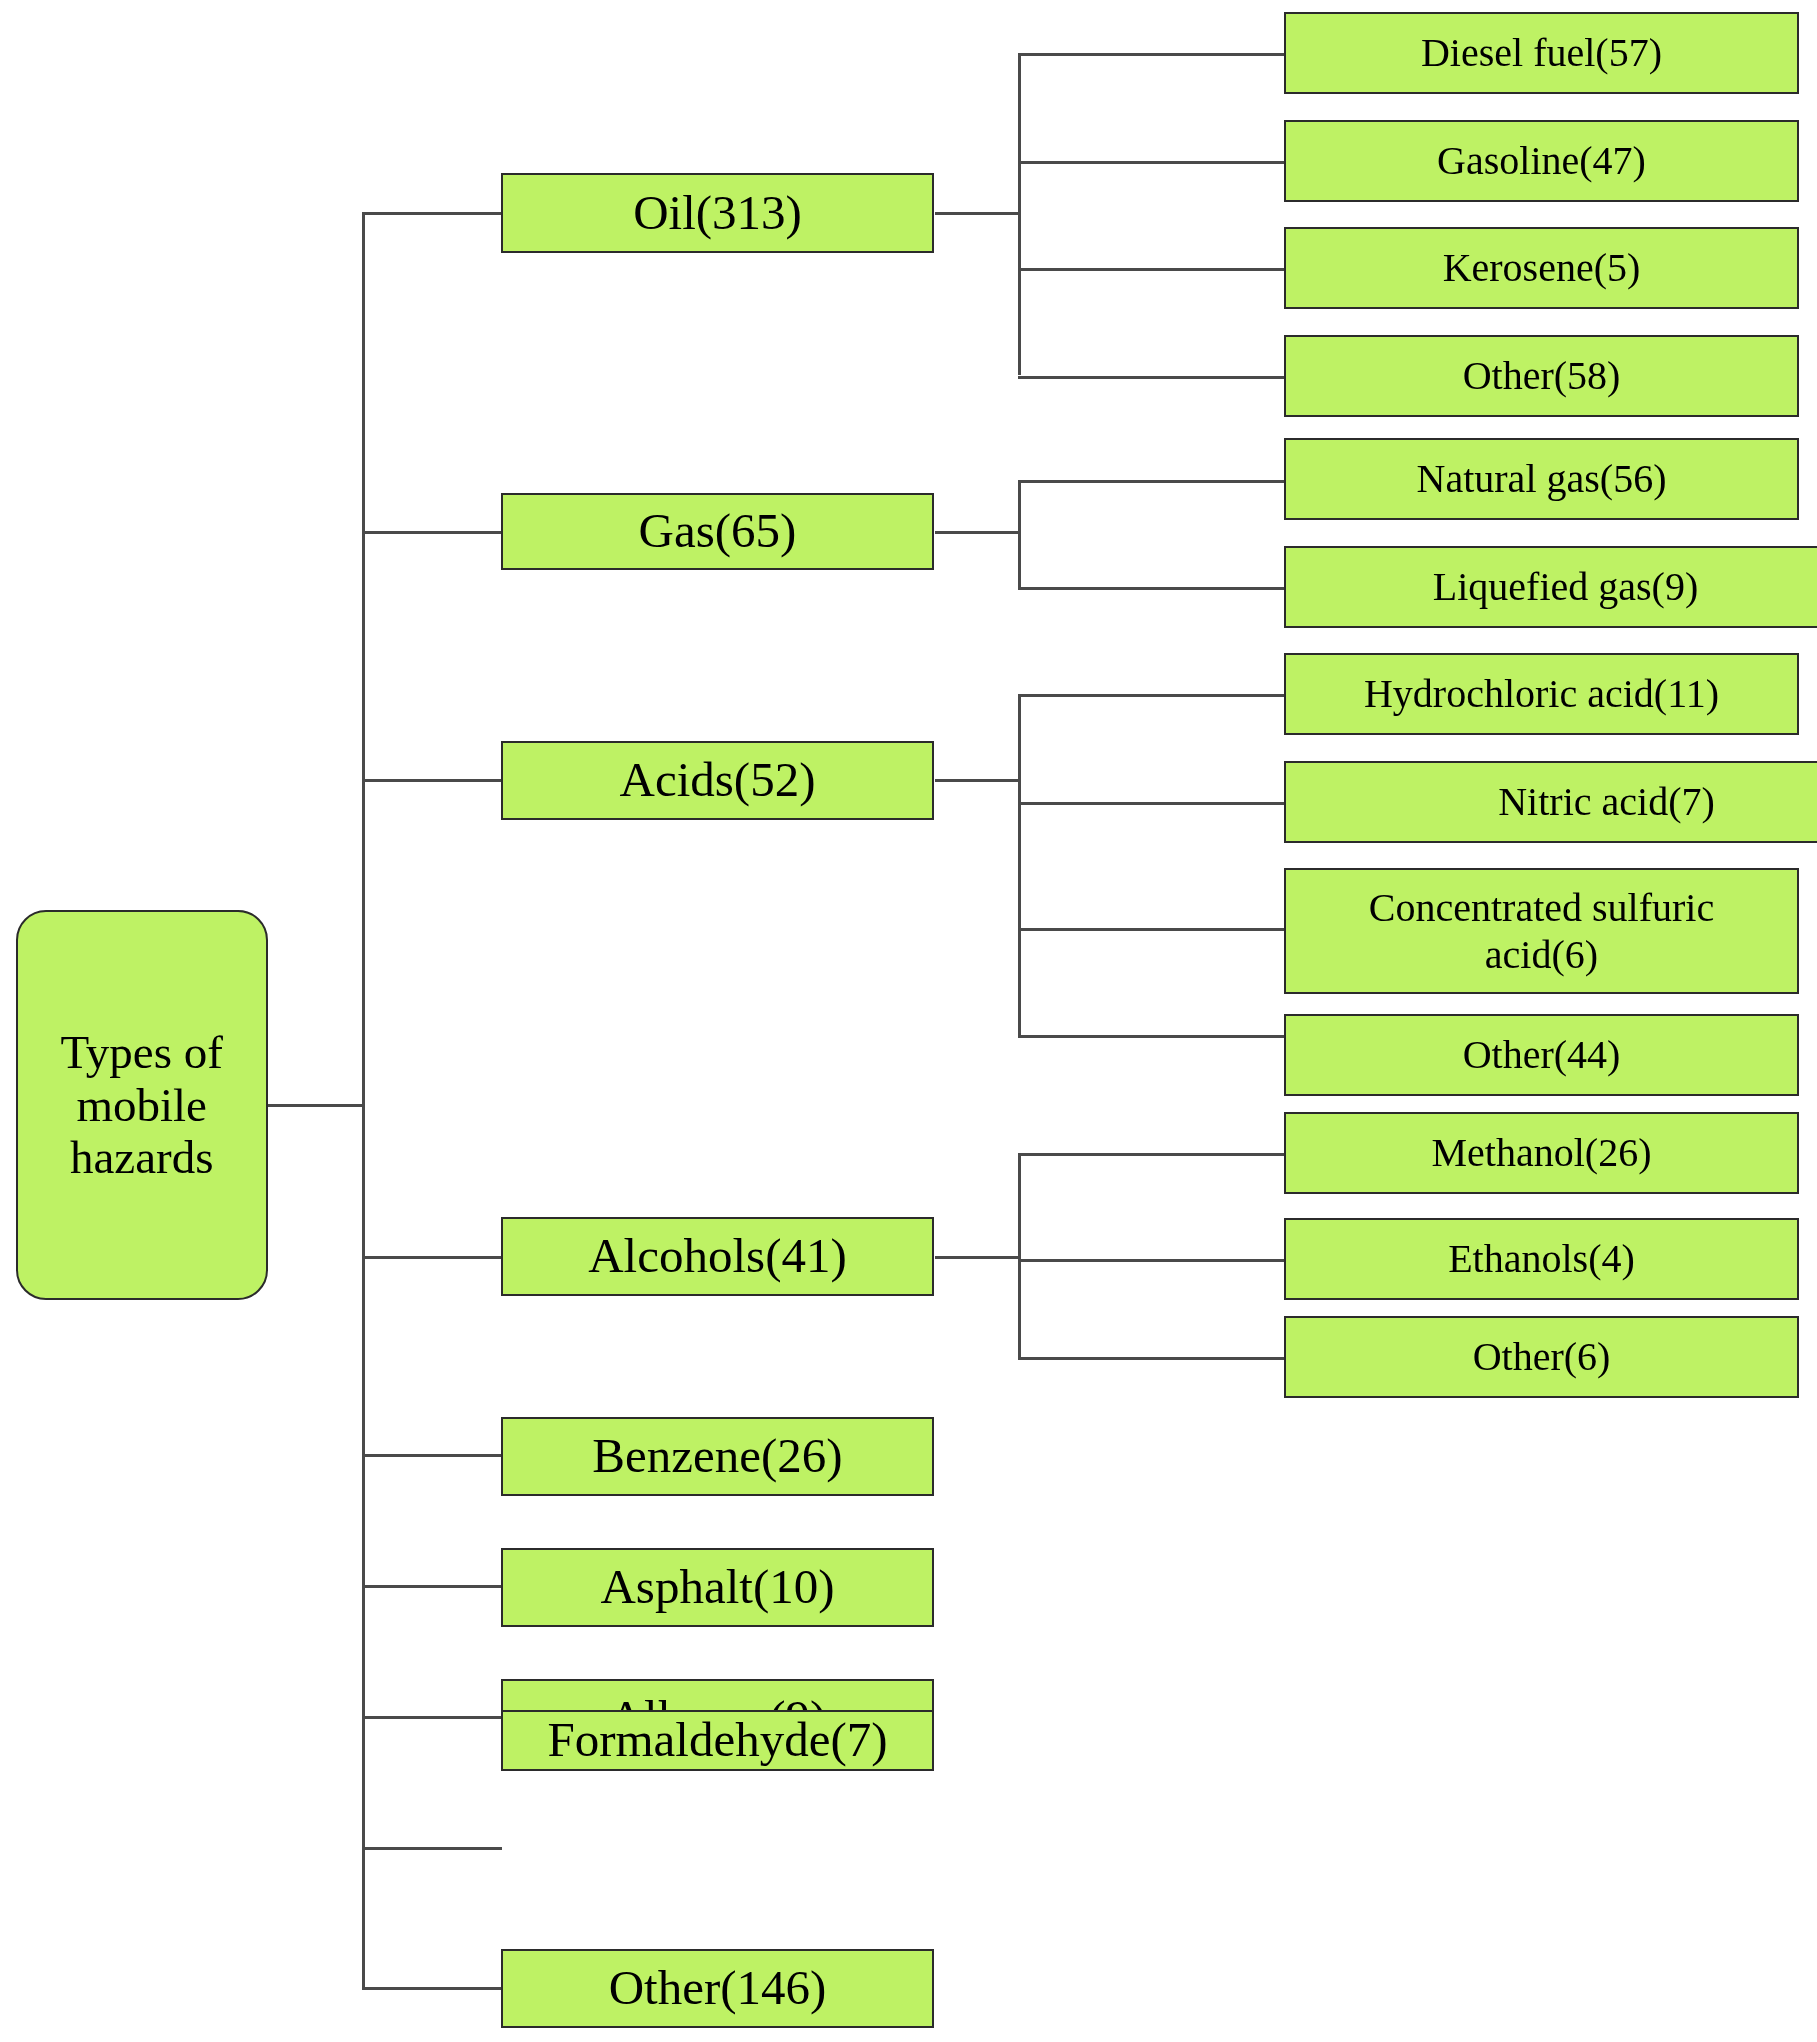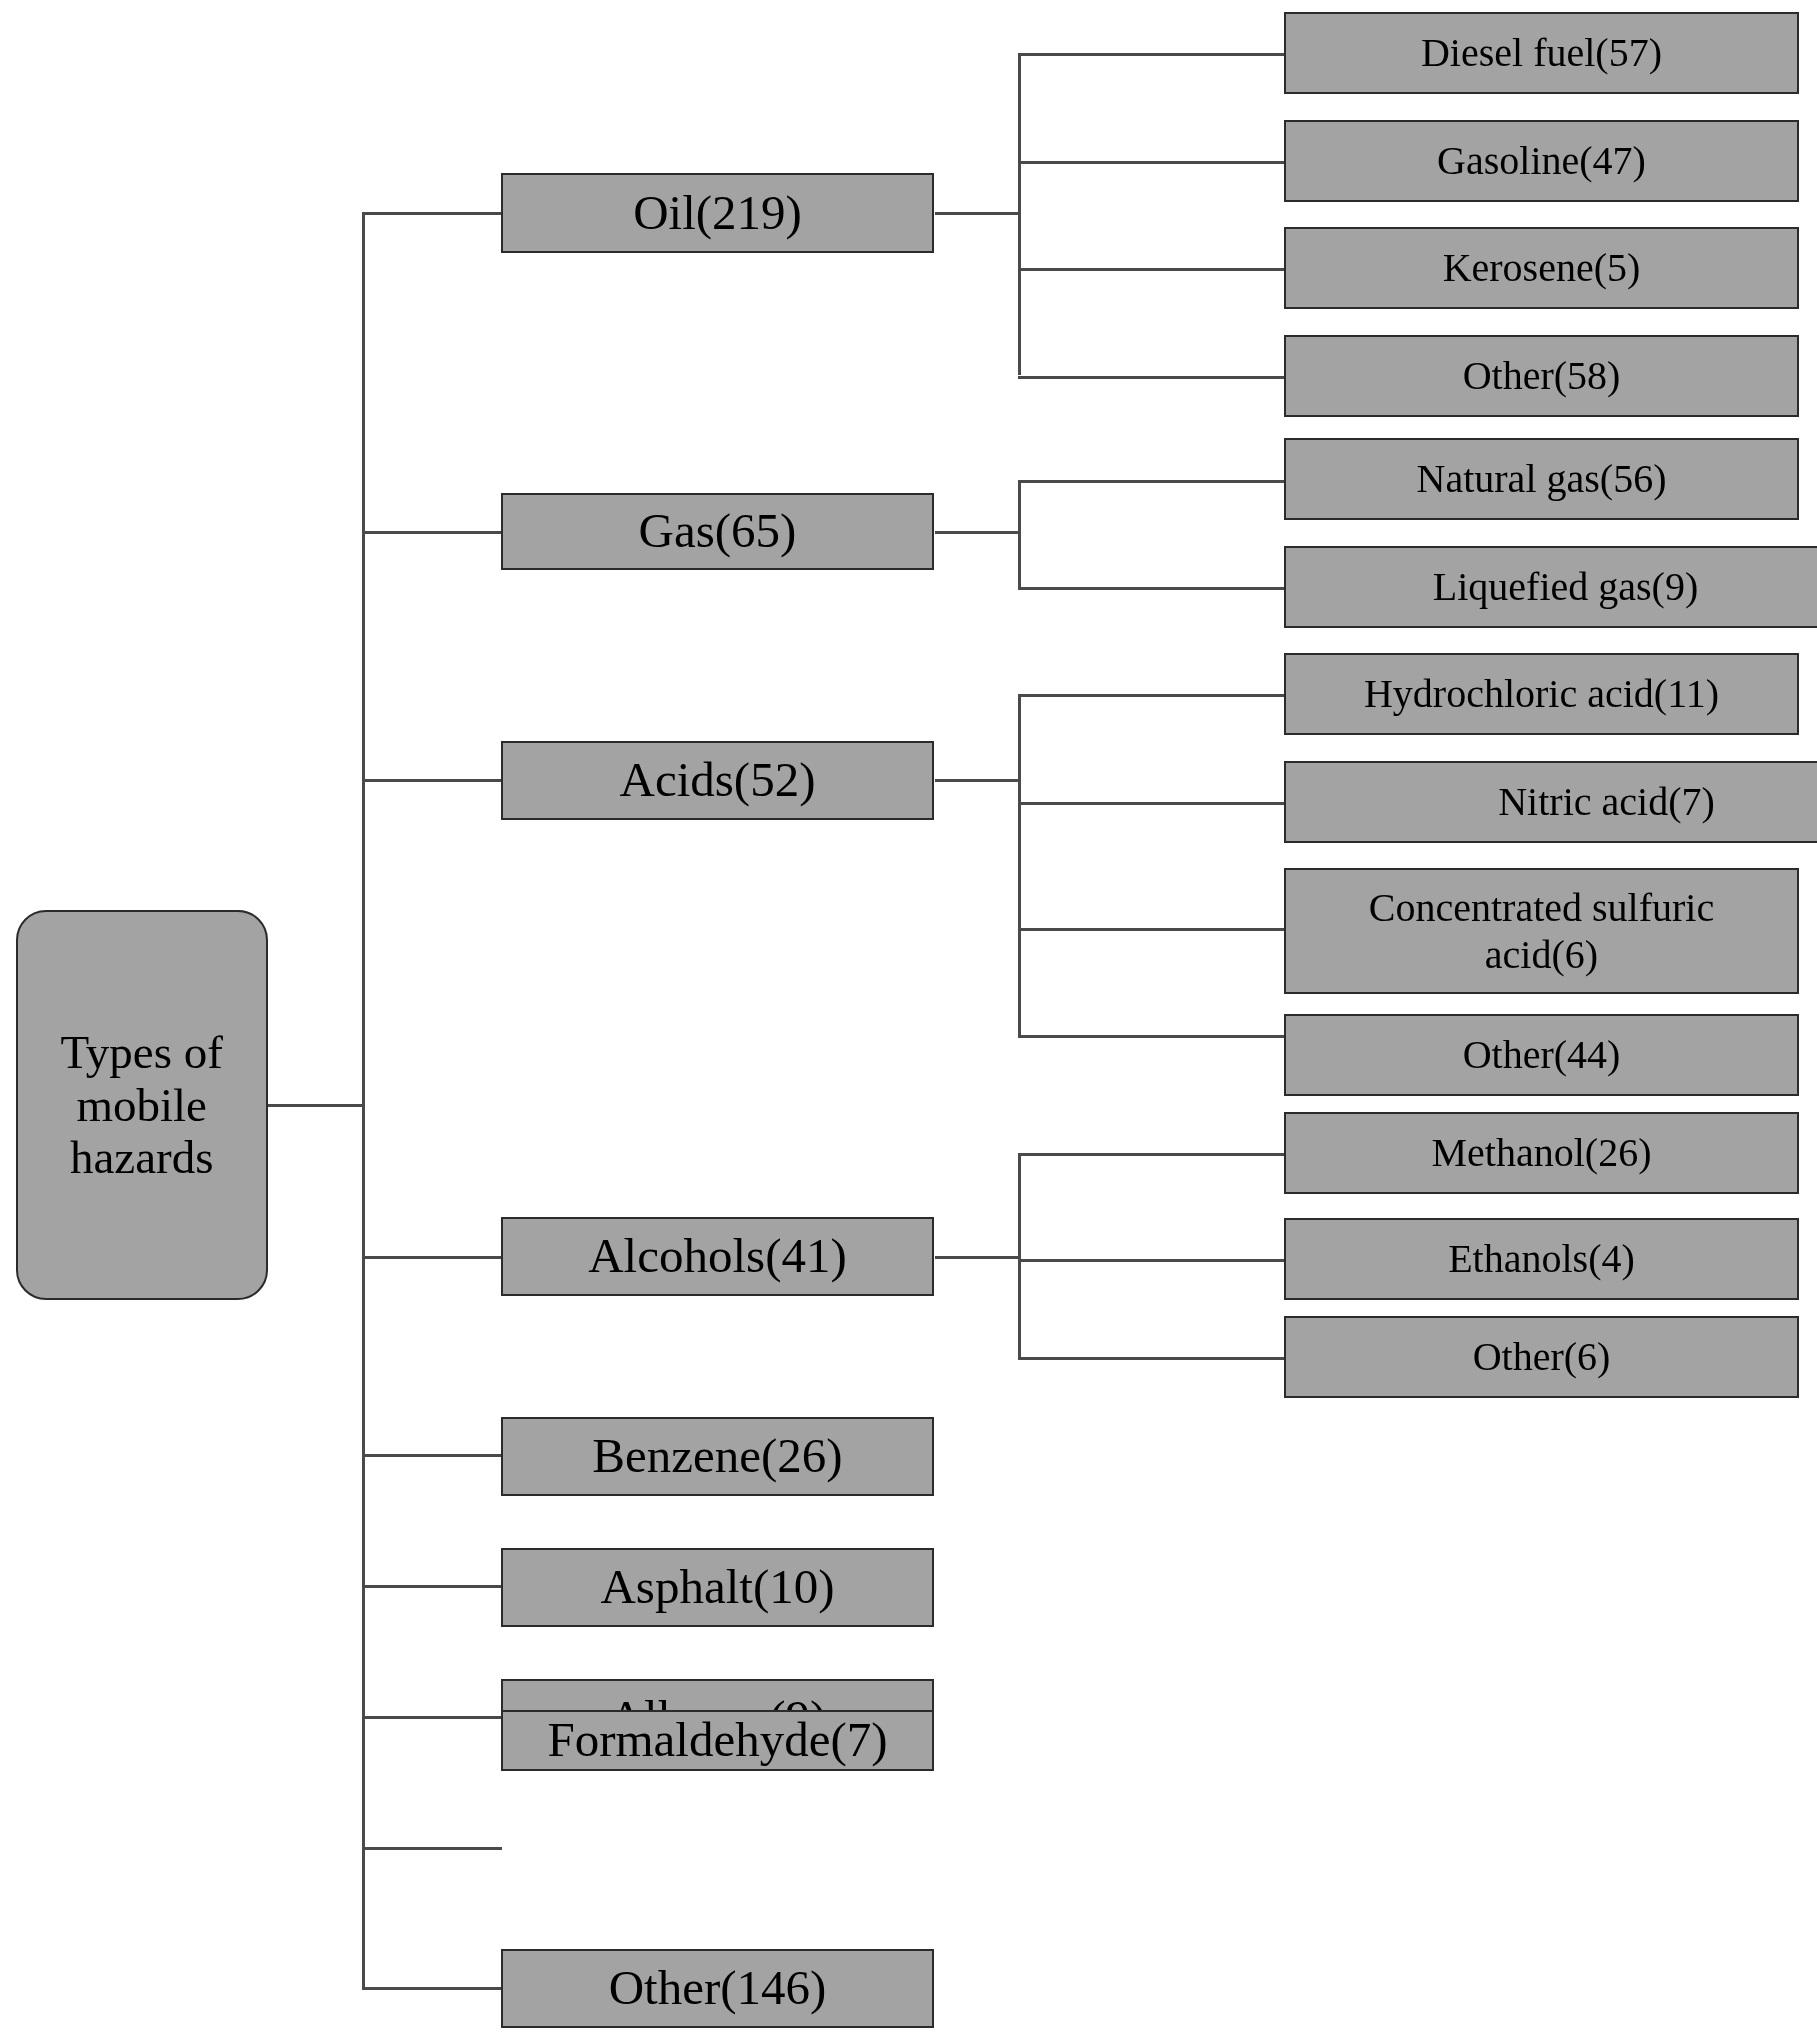--- a/index.html
+++ b/index.html
@@ -3,21 +3,21 @@
 <meta charset="utf-8">
 <style>
   html,body{margin:0;padding:0;background:#ffffff;}
   body{font-family:"Liberation Serif","DejaVu Serif",serif;color:#000;}
   #canvas{position:relative;width:1818px;height:2043px;background:#fff;overflow:hidden;}
 
   .node{
     position:absolute;
     box-sizing:border-box;
     border:2.6px solid #2b2b2b;
-    background:#a3a3a3;
+    background:#bef264;
     display:flex;
     align-items:center;
     justify-content:center;
     text-align:center;
     line-height:1.12;
   }
   .root{
     border-radius:30px;
     font-size:47px;
     padding:0 15.7px;
@@ -79,21 +79,21 @@
 
   <div class="node root" style="left:15.7px;top:910px;width:252px;height:390px;">
     <div>
       <div>Types of</div>
       <div>mobile</div>
       <div>hazards</div>
     </div>
   </div>
 
   <div class="node lvl2" style="left:501px;top:173px;width:433px;height:80px;">
-    <span>Oil(219)</span>
+    <span>Oil(313)</span>
   </div>
 
   <div class="node lvl2" style="left:501px;top:493px;width:433px;height:77px;">
     <span>Gas(65)</span>
   </div>
 
   <div class="node lvl2" style="left:501px;top:741px;width:433px;height:79px;">
     <span>Acids(52)</span>
   </div>
 

